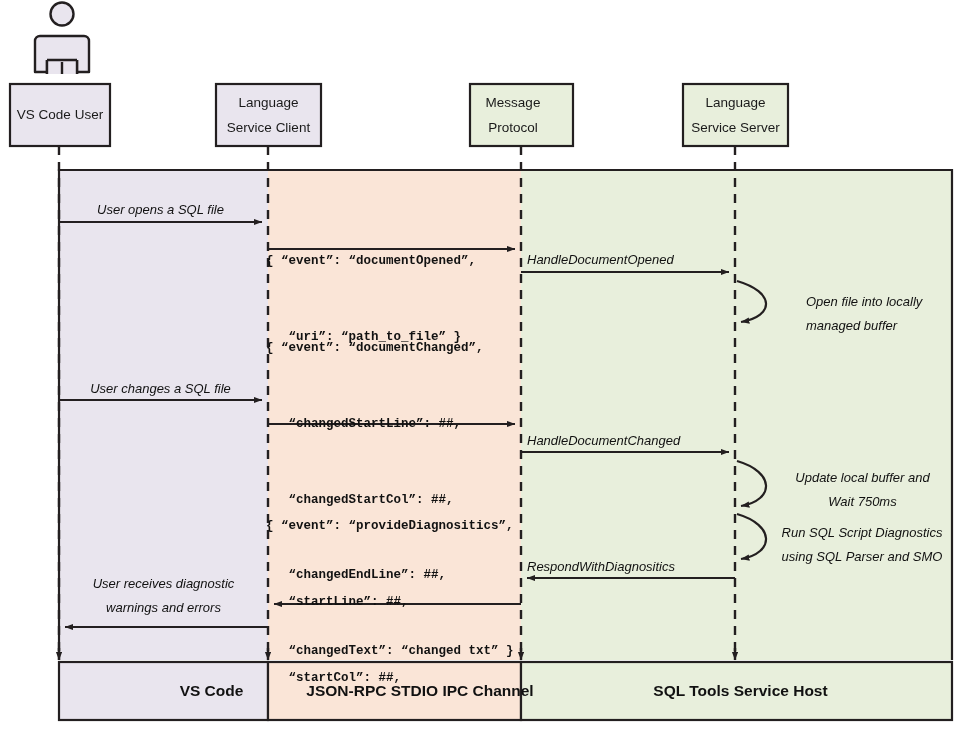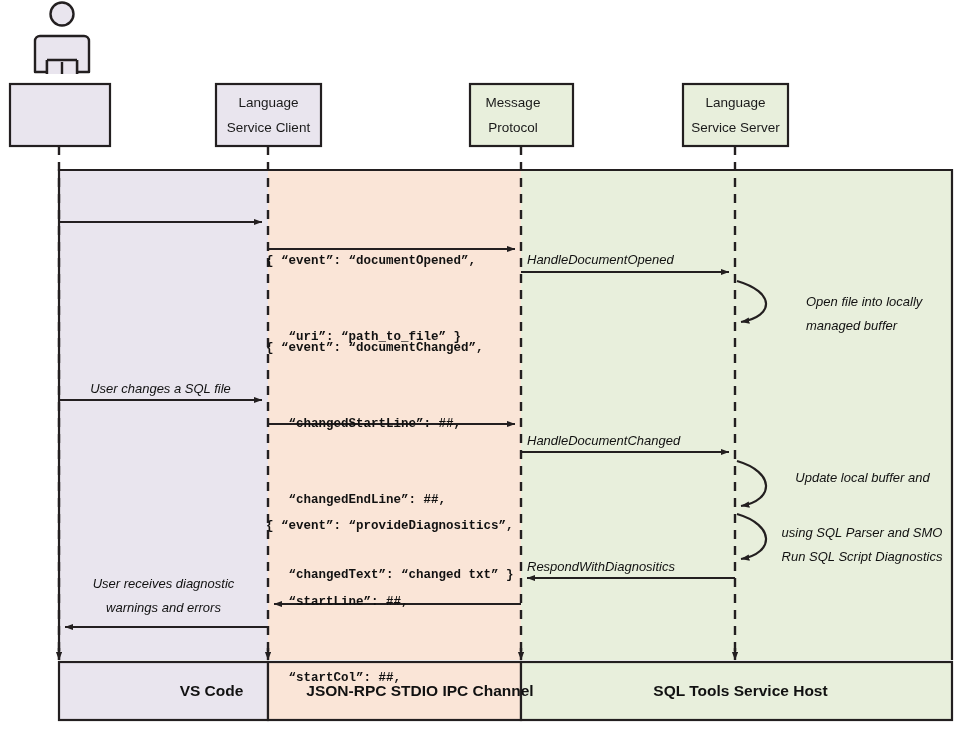--- a/index.html
+++ b/index.html
@@ -105,33 +105,37 @@
       <path d="M737,514 C775,525 775,553 741,559" marker-end="url(#arrowL)"></path>
     </g>
 
     <g>
       <rect x="59" y="662" width="209" height="58" fill="#e9e5ee" stroke="#231f20" stroke-width="2.2"></rect>
       <rect x="268" y="662" width="253" height="58" fill="#fae5d7" stroke="#231f20" stroke-width="2.2"></rect>
       <rect x="521" y="662" width="431" height="58" fill="#e8efdc" stroke="#231f20" stroke-width="2.2"></rect>
     </g>
   </svg>
 
+  <div class="lbl hdr-text" style="left:10px;top:90px;width:100px;">
+    <div style="line-height:50px;">VS Code User</div>
+  </div>
   <div class="lbl hdr-text" style="left:216px;top:90px;width:105px;">
     <div>Language</div>
     <div>Service Client</div>
   </div>
   <div class="lbl hdr-text" style="left:470px;top:90px;width:86px;">
     <div>Message</div>
     <div>Protocol</div>
   </div>
   <div class="lbl hdr-text" style="left:683px;top:90px;width:105px;">
     <div>Language</div>
     <div>Service Server</div>
   </div>
 
+  <div class="lbl msg-italic" style="left:59px;top:198px;width:203px;">User opens a SQL file</div>
 
   <div class="lbl msg-italic" style="left:527px;top:248px;width:208px;text-align:left;">HandleDocumentOpened</div>
 
   <div class="lbl msg-italic" style="left:59px;top:377px;width:203px;">User changes a SQL file</div>
 
   <div class="lbl msg-italic" style="left:527px;top:429px;width:208px;text-align:left;">HandleDocumentChanged</div>
 
   <div class="lbl msg-italic" style="left:527px;top:555px;width:208px;text-align:left;">RespondWithDiagnositics</div>
 
   <div class="lbl msg-italic" style="left:62px;top:572px;width:203px;">
@@ -140,44 +144,46 @@
   </div>
 
   <div class="lbl json-text" style="left:266px;top:199px;">
     <div>{ “event”: “documentOpened”,</div>
     <div>   “uri”: “path_to_file” }</div>
   </div>
 
   <div class="lbl json-text" style="left:266px;top:286px;">
     <div>{ “event”: “documentChanged”,</div>
     <div>   “changedStartLine”: ##,</div>
+    <div>   “changedStartCol”: ##,</div>
     <div>   “changedEndLine”: ##,</div>
     <div>   “changedText”: “changed txt” }</div>
   </div>
 
   <div class="lbl json-text" style="left:266px;top:464px;">
     <div>{ “event”: “provideDiagnositics”,</div>
     <div>   “startLine”: ##,</div>
     <div>   “startCol”: ##,</div>
     
     
     
   </div>
 
   <div class="lbl note-italic" style="left:806px;top:290px;width:185px;text-align:left;">
     <div>Open file into locally</div>
     <div>managed buffer</div>
   </div>
 
   <div class="lbl note-italic" style="left:770px;top:466px;width:185px;text-align:center;">
     <div>Update local buffer and</div>
+    <div>Wait 750ms</div>
   </div>
 
   <div class="lbl note-italic" style="left:766px;top:521px;width:192px;text-align:center;">
+    <div>Run SQL Script Diagnostics</div>
     <div>using SQL Parser and SMO</div>
-    <div>Run SQL Script Diagnostics</div>
   </div>
 
   <div class="lbl foot-text" style="left:59px;top:682px;width:209px;padding-left:48px;">VS Code</div>
   <div class="lbl foot-text" style="left:268px;top:682px;width:304px;">JSON-RPC STDIO IPC Channel</div>
   <div class="lbl foot-text" style="left:525px;top:682px;width:431px;">SQL Tools Service Host</div>
 
 </div>
 
 </body></html>

